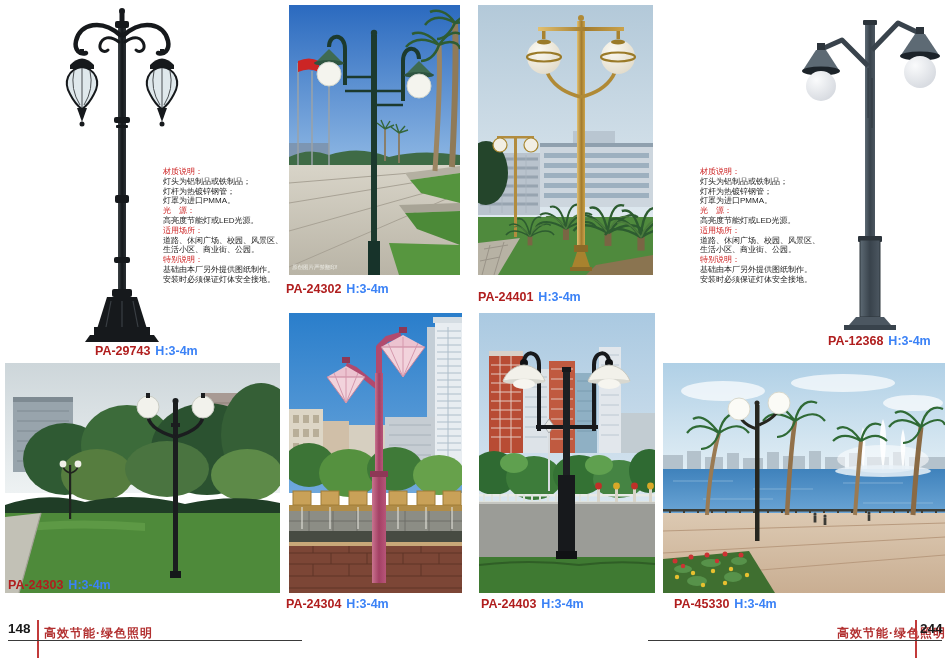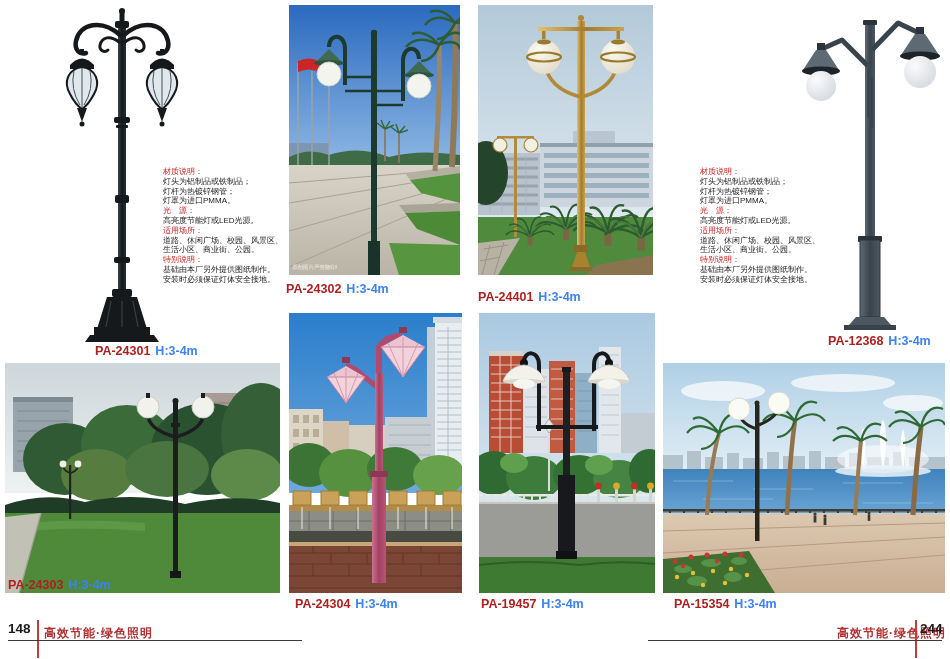--- a/index.html
+++ b/index.html
@@ -64,21 +64,21 @@
       <g fill="#16191c">
         <rect x="102" y="284" width="20" height="8" rx="2"></rect>
         <path d="M97,292 L127,292 L137,324 L87,324 Z"></path>
         <path d="M101,296 L96,322 M112,296 V322 M123,296 L128,322" stroke="#3a3f44" stroke-width="1.2" fill="none"></path>
         <rect x="84" y="322" width="56" height="8"></rect>
         <path d="M80,330 h64 l5,7 h-74 z"></path>
       </g>
     </svg>
   </div>
   <div class="plabel" style="left:95px;top:344px">
-    <span class="code">PA-24301</span><span class="ht">H:3-4m</span>
+    <span class="code">PA-29743</span><span class="ht">H:3-4m</span>
   </div>
 
   <div class="spec" style="left:163px;top:167px">
     <div class="h">材质说明：</div>
     <div>灯头为铝制品或铁制品；</div>
     <div>灯杆为热镀锌钢管；</div>
     <div>灯罩为进口PMMA。</div>
     <div class="h">光　源：</div>
     <div>高亮度节能灯或LED光源。</div>
     <div class="h">适用场所：</div>
@@ -447,21 +447,21 @@
           <polygon points="38,64 57,53 76,64" fill="#ecc3d0"></polygon>
           <polygon points="38,64 76,64 57,90" fill="#f2d3dc" stroke="#c9849c" stroke-width="1"></polygon>
           <path d="M57,90 L45,60 M57,90 L69,60 M57,90 V55" stroke="#d598ad" stroke-width="1"></path>
         </g>
         <rect x="86" y="60" width="8" height="100" fill="url(#g304-mag)"></rect>
         <rect x="81" y="158" width="18" height="6" fill="#8e3856"></rect>
         <rect x="83" y="164" width="14" height="106" fill="url(#g304-mag)"></rect>
       </g>
     </svg>
   </div>
-  <div class="plabel" style="left:295px;top:597px">
+  <div class="plabel" style="left:286px;top:597px">
     <span class="code">PA-24304</span><span class="ht">H:3-4m</span>
   </div>
 
   <div class="photo" style="left:479px;top:313px;width:176px;height:280px">
     <svg width="176" height="280" viewBox="0 0 176 280">
       <defs>
         <linearGradient id="g403-sky" x1="0" y1="0" x2="0" y2="1">
           <stop offset="0" stop-color="#aac9e1"></stop>
             <stop offset="1" stop-color="#dbe7f0"></stop>
         </linearGradient>
@@ -565,21 +565,21 @@
           <path d="M130,52 C119,53 112,60 109,68 L151,68 C148,60 141,53 130,52 Z" fill="#f2f1ea" stroke="#c9c9c0" stroke-width="1"></path>
           <ellipse cx="130" cy="68.5" rx="21" ry="2.8" fill="#d8d8d0"></ellipse>
           <ellipse cx="130" cy="71" rx="11" ry="5" fill="#f6f5ef"></ellipse>
         </g>
         <rect x="79" y="162" width="17" height="76" fill="#17191c"></rect>
         <rect x="77" y="238" width="21" height="8" fill="#101214"></rect>
       </g>
     </svg>
   </div>
   <div class="plabel" style="left:481px;top:597px">
-    <span class="code">PA-19457</span><span class="ht">H:3-4m</span>
+    <span class="code">PA-24403</span><span class="ht">H:3-4m</span>
   </div>
 
   <div class="photo" style="left:663px;top:363px;width:282px;height:230px">
     <svg width="282" height="230" viewBox="0 0 282 230">
       <defs>
         <linearGradient id="g404-sky" x1="0" y1="0" x2="0" y2="1">
           <stop offset="0" stop-color="#b0d0e6"></stop>
             <stop offset="1" stop-color="#e2eef5"></stop>
         </linearGradient>
         <linearGradient id="g404-water" x1="0" y1="0" x2="0" y2="1">
@@ -710,21 +710,21 @@
             <circle cx="50" cy="208" r="2.2"></circle>
             <circle cx="68" cy="206" r="2.2"></circle>
             <circle cx="40" cy="222" r="2.2"></circle>
             <circle cx="62" cy="220" r="2.2"></circle>
             <circle cx="84" cy="212" r="2.2"></circle>
           </g>
       </g>
     </svg>
   </div>
   <div class="plabel" style="left:674px;top:597px">
-    <span class="code">PA-15354</span><span class="ht">H:3-4m</span>
+    <span class="code">PA-45330</span><span class="ht">H:3-4m</span>
   </div>
 
   <div class="footer-num" style="left:8px;top:621px">148</div>
   <div class="footer-vline" style="left:37px;top:620px;height:38px"></div>
   <div class="footer-slogan" style="left:44px;top:625px">高效节能·绿色照明</div>
   <div class="footer-rule" style="left:8px;top:640px;width:294px"></div>
 
   <div class="footer-slogan" style="left:837px;top:625px">高效节能·绿色照明</div>
   <div class="footer-vline" style="left:915px;top:620px;height:38px"></div>
   <div class="footer-num" style="left:920px;top:621px">244</div>

